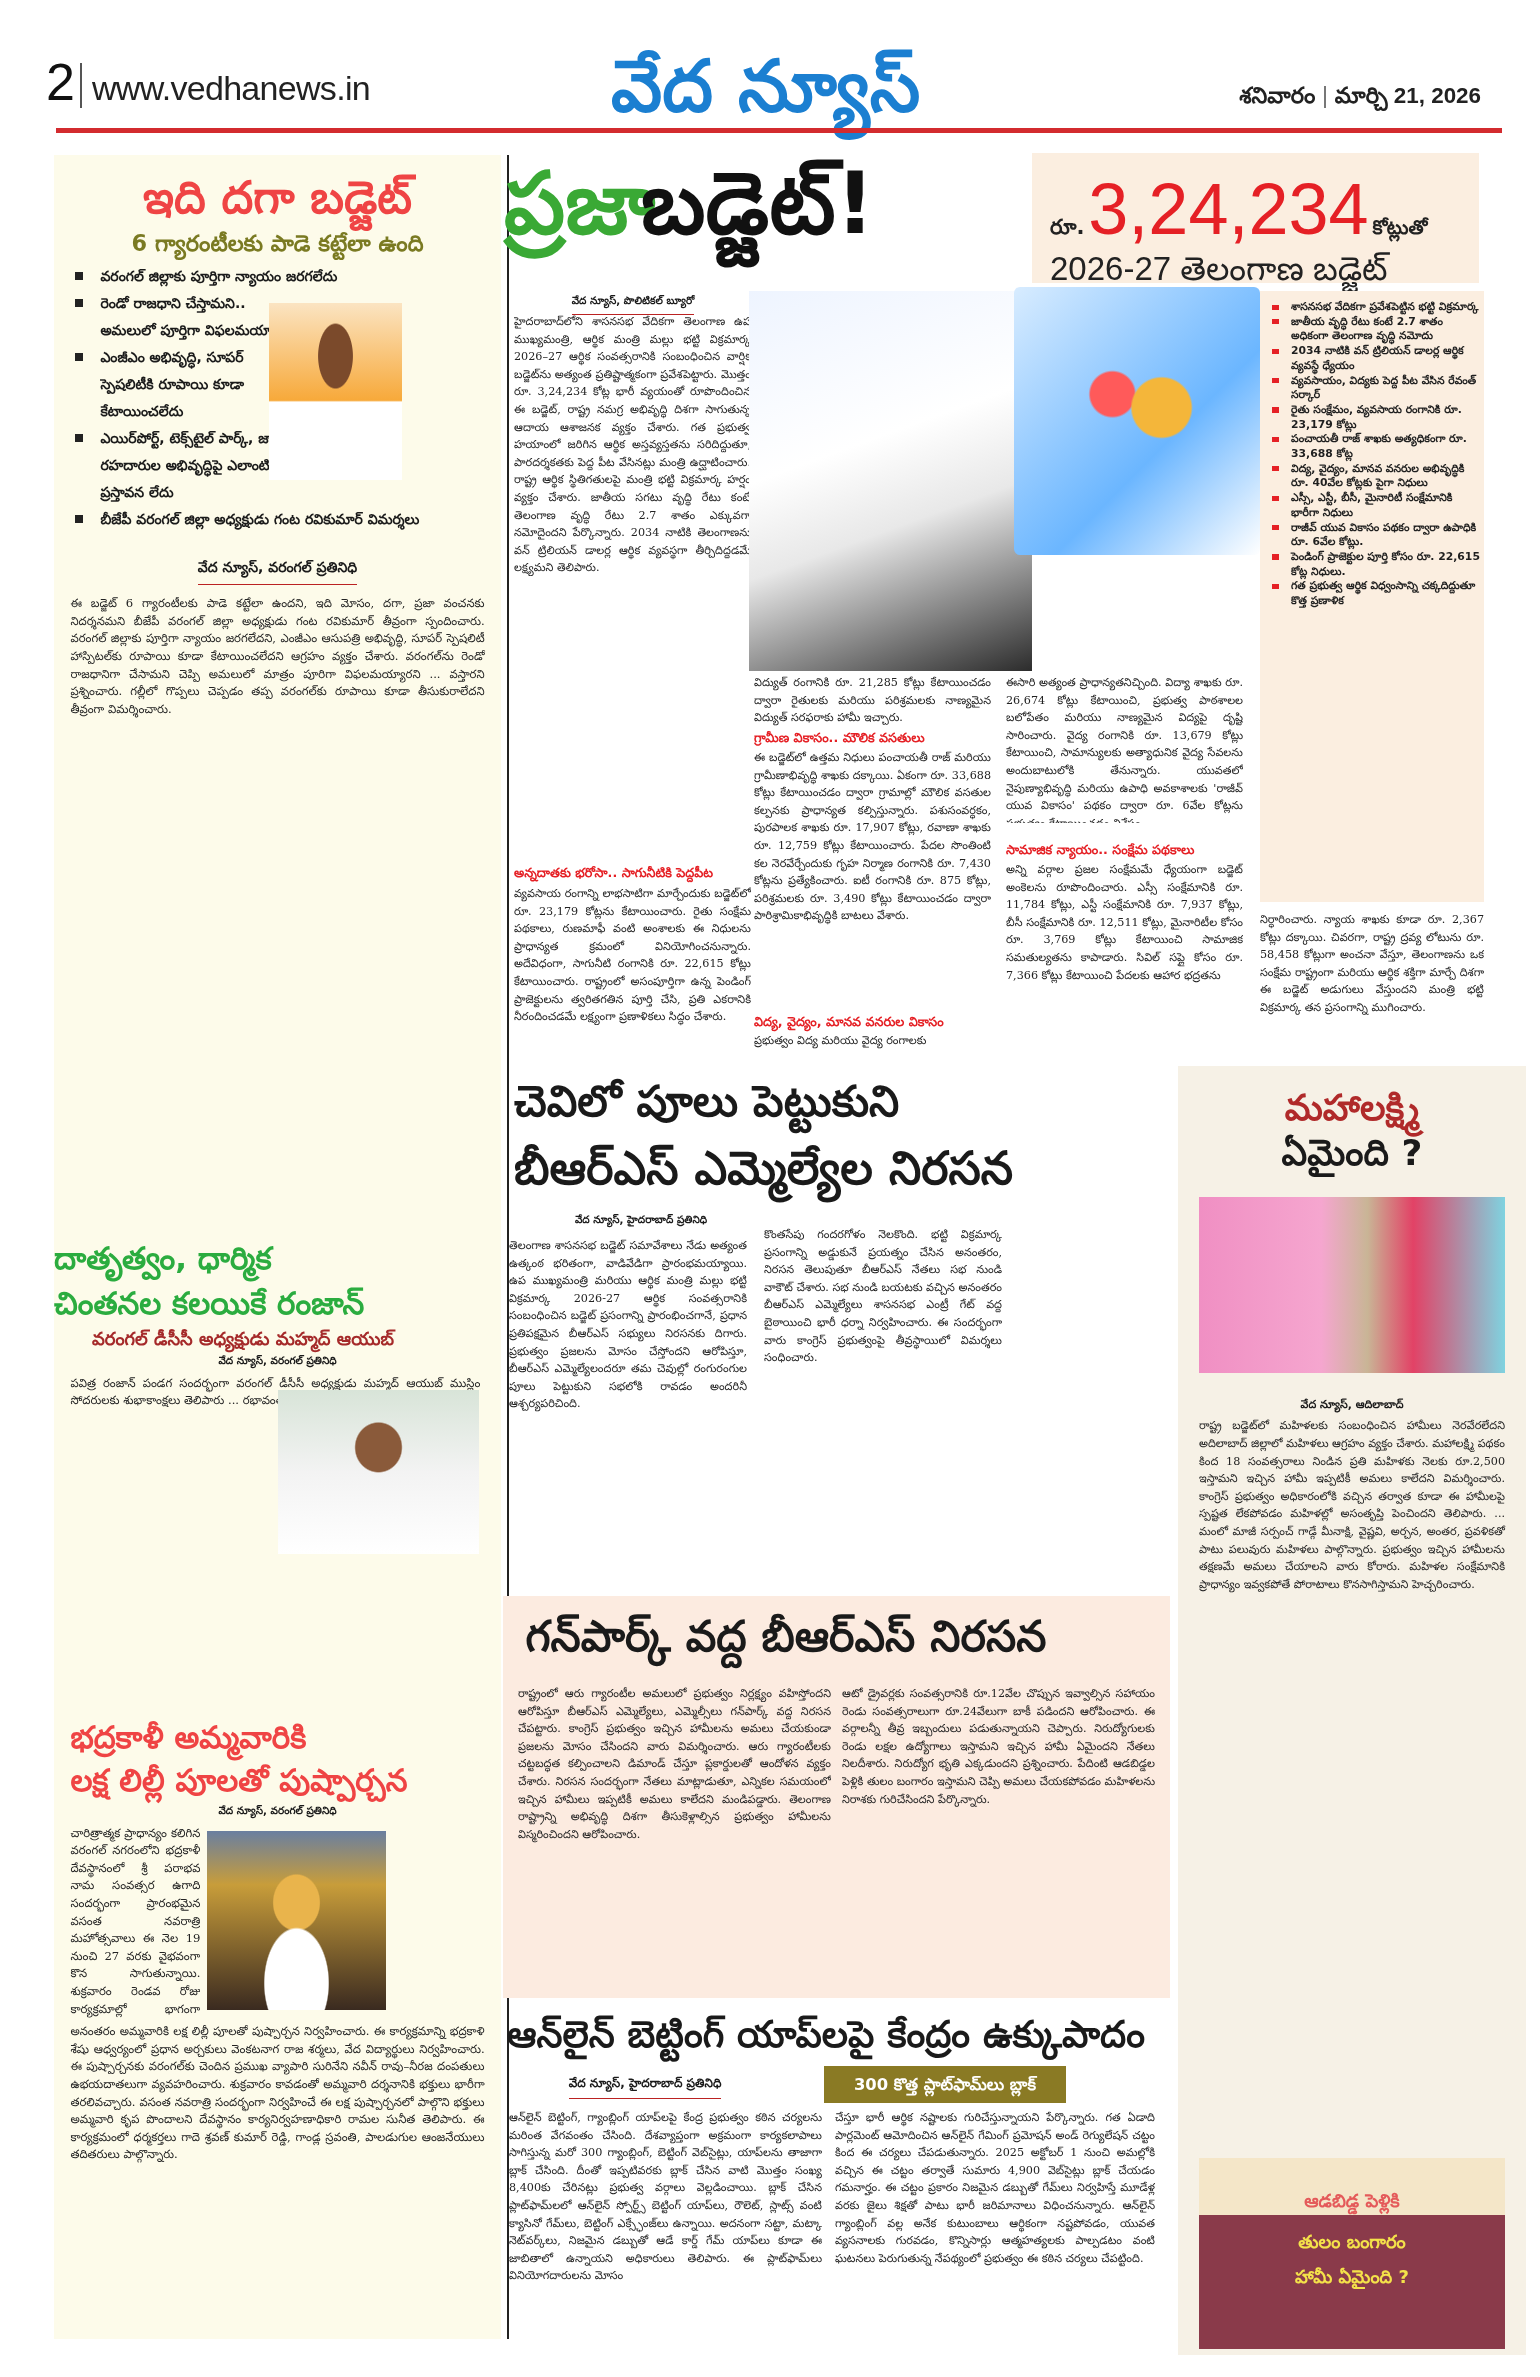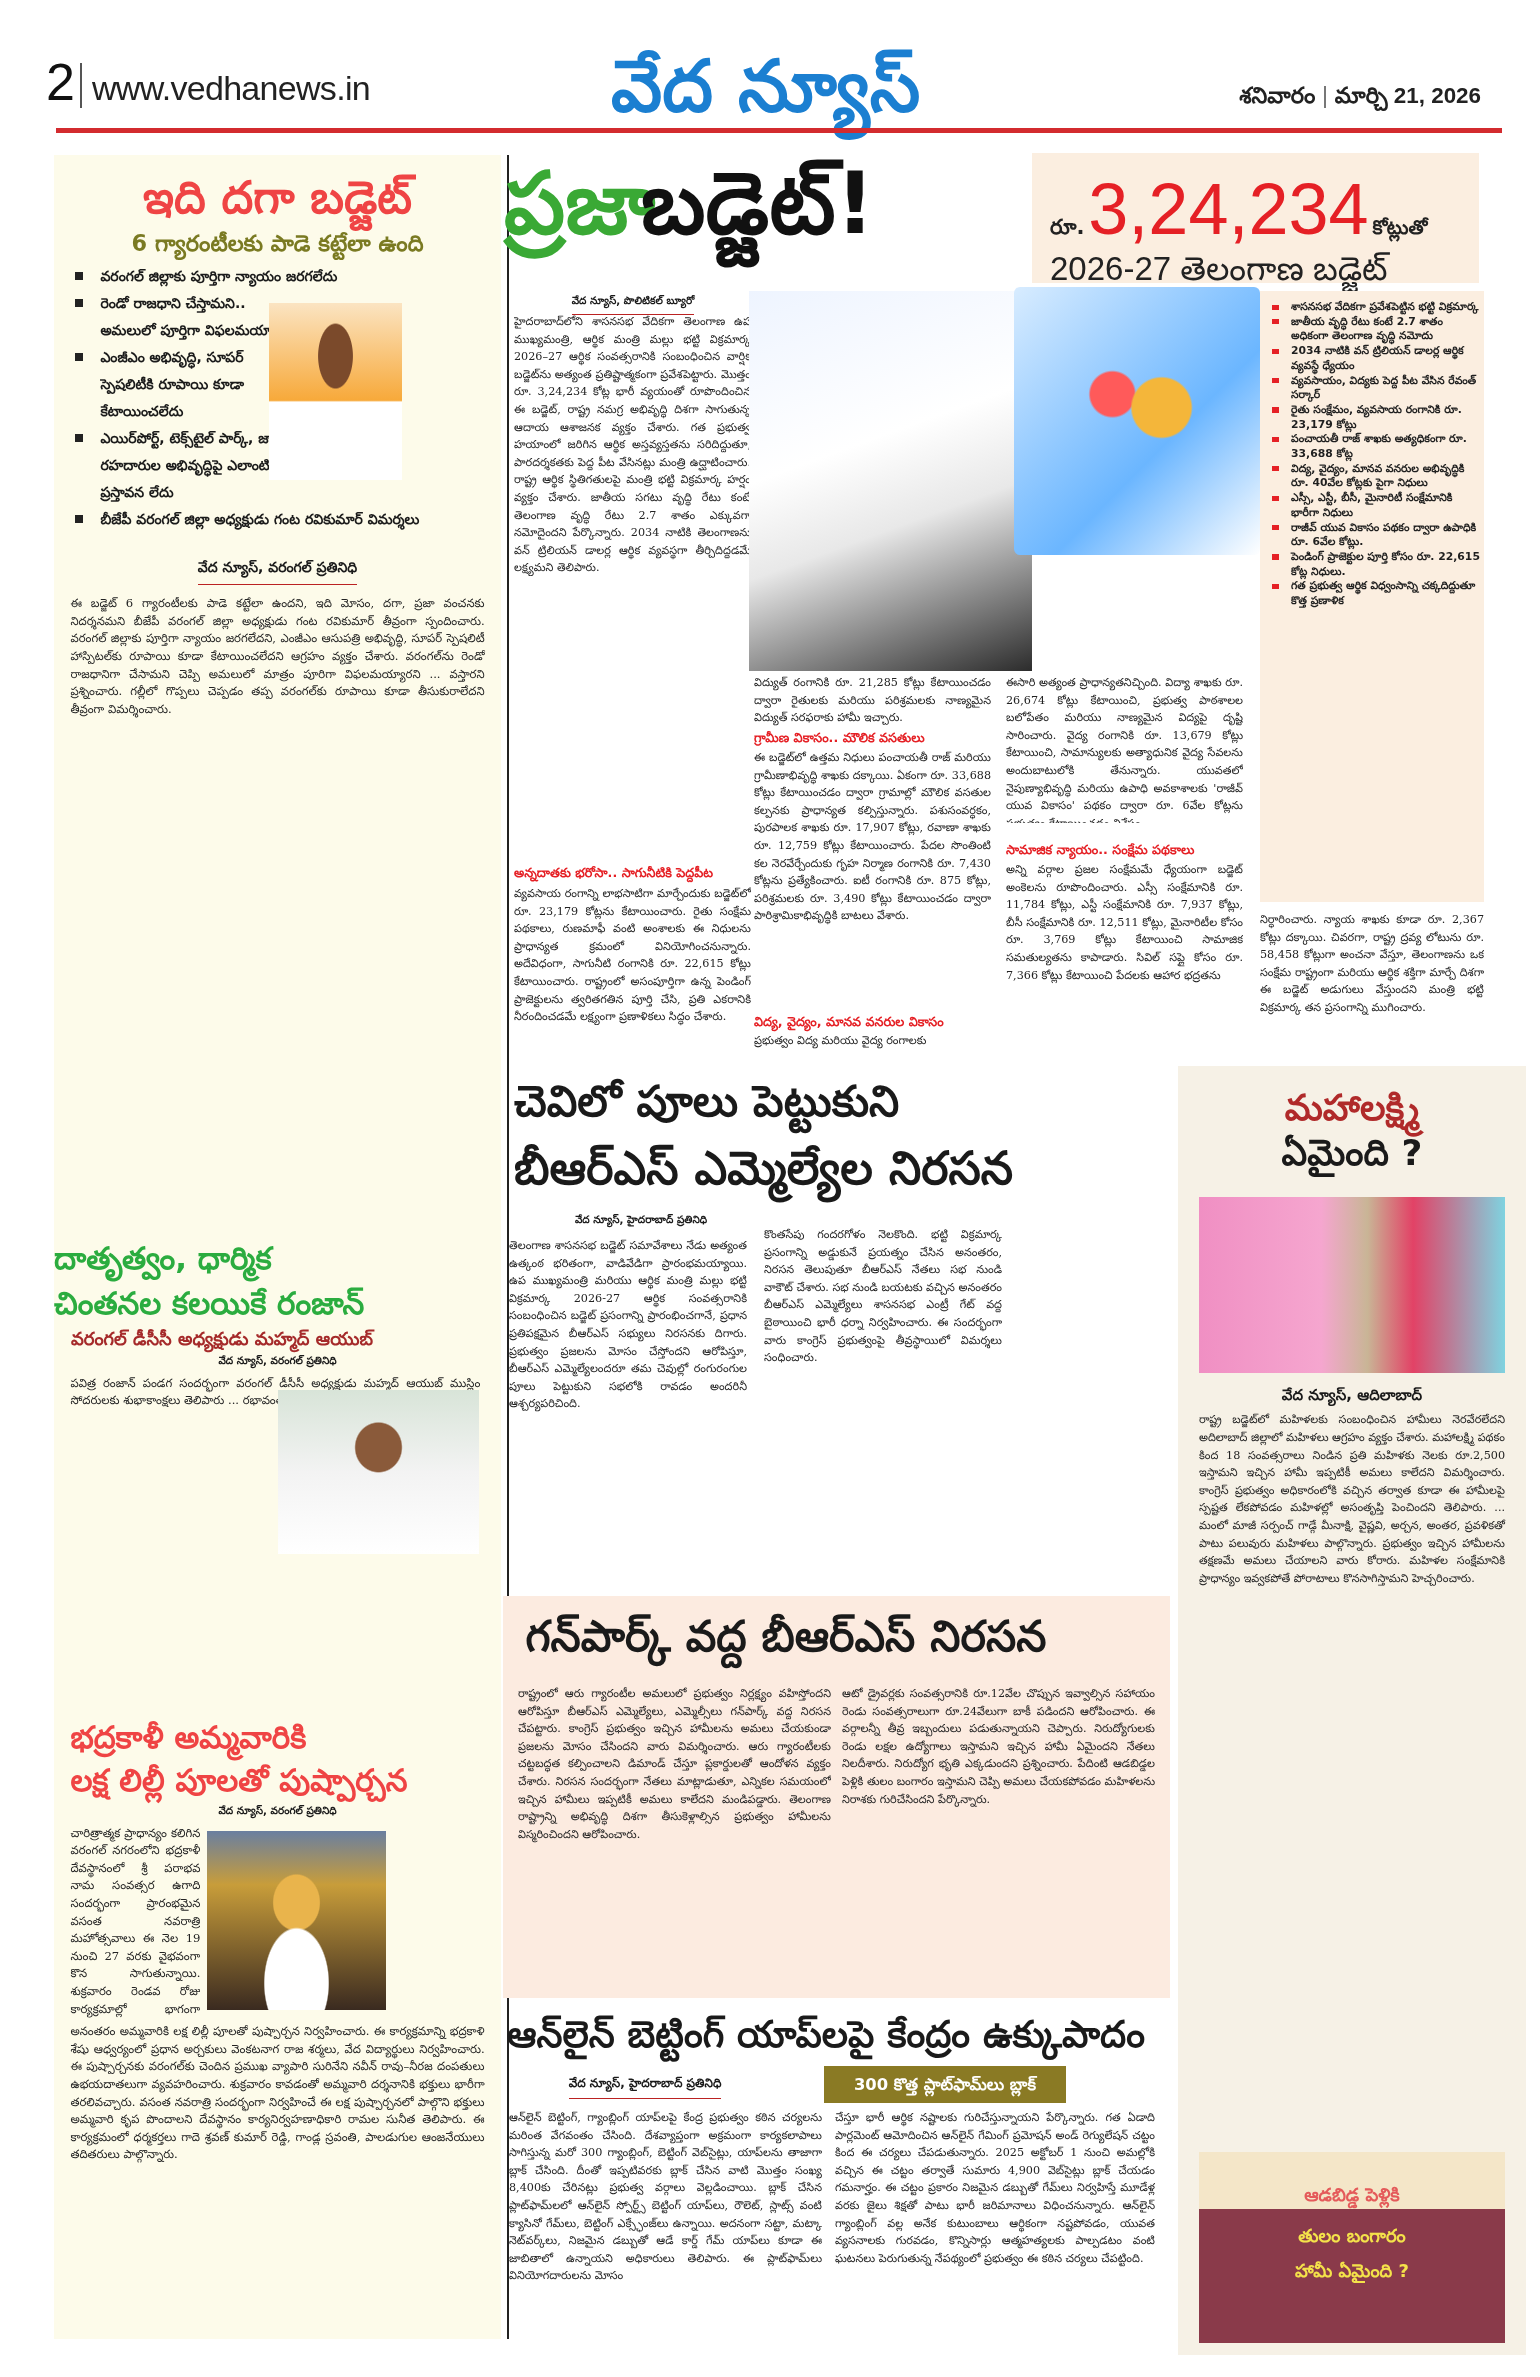--- a/index.html
+++ b/index.html
@@ -81,21 +81,21 @@
       </ul>
       <div class="abs photo-person" style="left:215px; top:40px; width:133px; height:177px;"></div>
     </div>
     <div style="text-align:center; margin-top:13.4px;"><span class="byline">వేద న్యూస్, వరంగల్ ప్రతినిధి</span></div>
     <p class="body-text" style="padding:10.4px 16.4px 0 16.4px; height:633px; overflow:hidden;">ఈ బడ్జెట్ 6 గ్యారంటీలకు పాడె కట్టేలా ఉందని, ఇది మోసం, దగా, ప్రజా వంచనకు నిదర్శనమని బీజేపీ వరంగల్ జిల్లా అధ్యక్షుడు గంట రవికుమార్ తీవ్రంగా స్పందించారు. వరంగల్ జిల్లాకు పూర్తిగా న్యాయం జరగలేదని, ఎంజీఎం ఆసుపత్రి అభివృద్ధి, సూపర్ స్పెషలిటీ హాస్పిటల్‌కు రూపాయి కూడా కేటాయించలేదని ఆగ్రహం వ్యక్తం చేశారు. వరంగల్‌ను రెండో రాజధానిగా చేసామని చెప్పి అమలులో మాత్రం పూరిగా విఫలమయ్యారని ... వస్తారని ప్రశ్నించారు. గల్లీలో గొప్పలు చెప్పడం తప్ప వరంగల్‌కు రూపాయి కూడా తీసుకురాలేదని తీవ్రంగా విమర్శించారు.</p>
   </div>
 
   <div style="margin-top:18px;">
     <div class="h-green" style="font-size:31px; line-height:45px;">దాతృత్వం, ధార్మిక</div>
     <div class="h-green" style="font-size:31px; line-height:45px;">చింతనల కలయికే రంజాన్</div>
-    <div class="h-maroon" style="font-size:18px; line-height:25px; text-align:left; padding-left:17px;">వరంగల్ డీసీసీ అధ్యక్షుడు మహ్మద్ ఆయుబ్</div>
+    <div class="h-maroon" style="font-size:18px; line-height:25px; text-align:left; padding-left:17px;margin-left:21px;">వరంగల్ డీసీసీ అధ్యక్షుడు మహ్మద్ ఆయుబ్</div>
     <div style="text-align:center; font-weight:bold; font-size:10.4px; margin-top:3px;">వేద న్యూస్, వరంగల్ ప్రతినిధి</div>
     <div style="position:relative; height:328px; margin-top:6px;">
       <p class="body-text" style="position:absolute; left:16.4px; top:0; width:410px; height:328px; overflow:hidden;">పవిత్ర రంజాన్ పండగ సందర్భంగా వరంగల్ డీసీసీ అధ్యక్షుడు మహ్మద్ ఆయుబ్ ముస్లిం సోదరులకు శుభాకాంక్షలు తెలిపారు ... రభావంతో జరుపుకోవాలని ఆయన పిలుపునిచ్చారు.</p>
       <div class="abs photo-ayub" style="left:224px; top:15px; width:201px; height:164px;"></div>
     </div>
   </div>
 
   <div style="margin-top:13.4px;">
     <div class="h-red-big" style="font-size:31px; line-height:43px; text-align:left; padding-left:16.4px;">భద్రకాళీ అమ్మవారికి</div>
     <div class="h-red-big" style="font-size:31px; line-height:43px; text-align:left; padding-left:16.4px;">లక్ష లిల్లీ పూలతో పుష్పార్చన</div>
@@ -158,21 +158,21 @@
 <div class="abs heading-dark" style="left:514px; top:1073px; font-size:43px; line-height:57px;">చెవిలో పూలు పెట్టుకుని</div>
 <div class="abs heading-dark" style="left:514px; top:1140px; font-size:46px; line-height:57px;">బీఆర్ఎస్ ఎమ్మెల్యేల నిరసన</div>
 <div class="abs" style="left:522px; top:1213px; width:238px; text-align:center; font-weight:bold; font-size:10.4px;">వేద న్యూస్, హైదరాబాద్ ప్రతినిధి</div>
 <div class="abs body-text" style="left:509px; top:1237px; width:238px; height:328px; overflow:hidden; font-size:11.2px;">తెలంగాణ శాసనసభ బడ్జెట్ సమావేశాలు నేడు అత్యంత ఉత్కంఠ భరితంగా, వాడివేడిగా ప్రారంభమయ్యాయి. ఉప ముఖ్యమంత్రి మరియు ఆర్థిక మంత్రి మల్లు భట్టి విక్రమార్క 2026-27 ఆర్థిక సంవత్సరానికి సంబంధించిన బడ్జెట్ ప్రసంగాన్ని ప్రారంభించగానే, ప్రధాన ప్రతిపక్షమైన బీఆర్ఎస్ సభ్యులు నిరసనకు దిగారు. ప్రభుత్వం ప్రజలను మోసం చేస్తోందని ఆరోపిస్తూ, బీఆర్ఎస్ ఎమ్మెల్యేలందరూ తమ చెవుల్లో రంగురంగుల పూలు పెట్టుకుని సభలోకి రావడం అందరినీ ఆశ్చర్యపరిచింది.</div>
 <div class="abs body-text" style="left:764px; top:1226px; width:238px; height:339px; overflow:hidden; font-size:11.2px;">కొంతసేపు గందరగోళం నెలకొంది. భట్టి విక్రమార్క ప్రసంగాన్ని అడ్డుకునే ప్రయత్నం చేసిన అనంతరం, నిరసన తెలుపుతూ బీఆర్ఎస్ నేతలు సభ నుండి వాకౌట్ చేశారు. సభ నుండి బయటకు వచ్చిన అనంతరం బీఆర్ఎస్ ఎమ్మెల్యేలు శాసనసభ ఎంట్రీ గేట్ వద్ద బైఠాయించి భారీ ధర్నా నిర్వహించారు. ఈ సందర్భంగా వారు కాంగ్రెస్ ప్రభుత్వంపై తీవ్రస్థాయిలో విమర్శలు సంధించారు.</div>
 
 <div class="abs cream-box" style="left:1178px; top:1066px; width:348px; height:1289px;">
   <div class="h-maroon" style="font-size:36px; line-height:45px; margin-top:18.6px; color:#b02a2a;">మహాలక్ష్మి</div>
   <div style="text-align:center; font-size:36px; line-height:45px; font-weight:bold; color:#1a1a1a;">ఏమైంది ?</div>
   <div class="photo-women" style="margin:22.4px 21px 0 21px; height:176px;"></div>
-  <div style="text-align:center; font-weight:bold; font-size:15px; margin-top:13px;">వేద న్యూస్, ఆదిలాబాద్</div>
+  <div style="text-align:center; font-weight:bold; font-size:11px; margin-top:25px;">వేద న్యూస్, ఆదిలాబాద్</div>
   <p class="body-text" style="padding:4.5px 21px 0 21px; font-size:11.2px; height:730px; overflow:hidden;">రాష్ట్ర బడ్జెట్‌లో మహిళలకు సంబంధించిన హామీలు నెరవేరలేదని అదిలాబాద్ జిల్లాలో మహిళలు ఆగ్రహం వ్యక్తం చేశారు. మహాలక్ష్మి పథకం కింద 18 సంవత్సరాలు నిండిన ప్రతి మహిళకు నెలకు రూ.2,500 ఇస్తామని ఇచ్చిన హామీ ఇప్పటికీ అమలు కాలేదని విమర్శించారు. కాంగ్రెస్ ప్రభుత్వం అధికారంలోకి వచ్చిన తర్వాత కూడా ఈ హామీలపై స్పష్టత లేకపోవడం మహిళల్లో అసంతృప్తి పెంచిందని తెలిపారు. ... మంలో మాజీ సర్పంచ్ గాడ్గే మీనాక్షి, వైష్ణవి, అర్చన, అంతర, ప్రవళికతో పాటు పలువురు మహిళలు పాల్గొన్నారు. ప్రభుత్వం ఇచ్చిన హామీలను తక్షణమే అమలు చేయాలని వారు కోరారు. మహిళల సంక్షేమానికి ప్రాధాన్యం ఇవ్వకపోతే పోరాటాలు కొనసాగిస్తామని హెచ్చరించారు.</p>
   <div class="sign" style="margin:15px 21px 0 21px; height:191px; text-align:center; padding-top:30px;">
     <div style="color:#e45a5a; font-weight:bold; font-size:18px; line-height:25px;">ఆడబిడ్డ పెళ్లికి</div>
     <div style="color:#f4e24a; font-weight:bold; font-size:18px; line-height:37px; margin-top:10.4px;">తులం బంగారం</div>
     <div style="color:#f4e24a; font-weight:bold; font-size:18px; line-height:33px;">హామీ ఏమైంది ?</div>
   </div>
 </div>
 
 <div class="abs peach-box" style="left:503px; top:1596px; width:667px; height:402px;">
   <div class="heading-dark" style="font-size:43px; line-height:60px; padding:10.4px 0 0 22.4px;">గన్‌పార్క్ వద్ద బీఆర్ఎస్ నిరసన</div>

